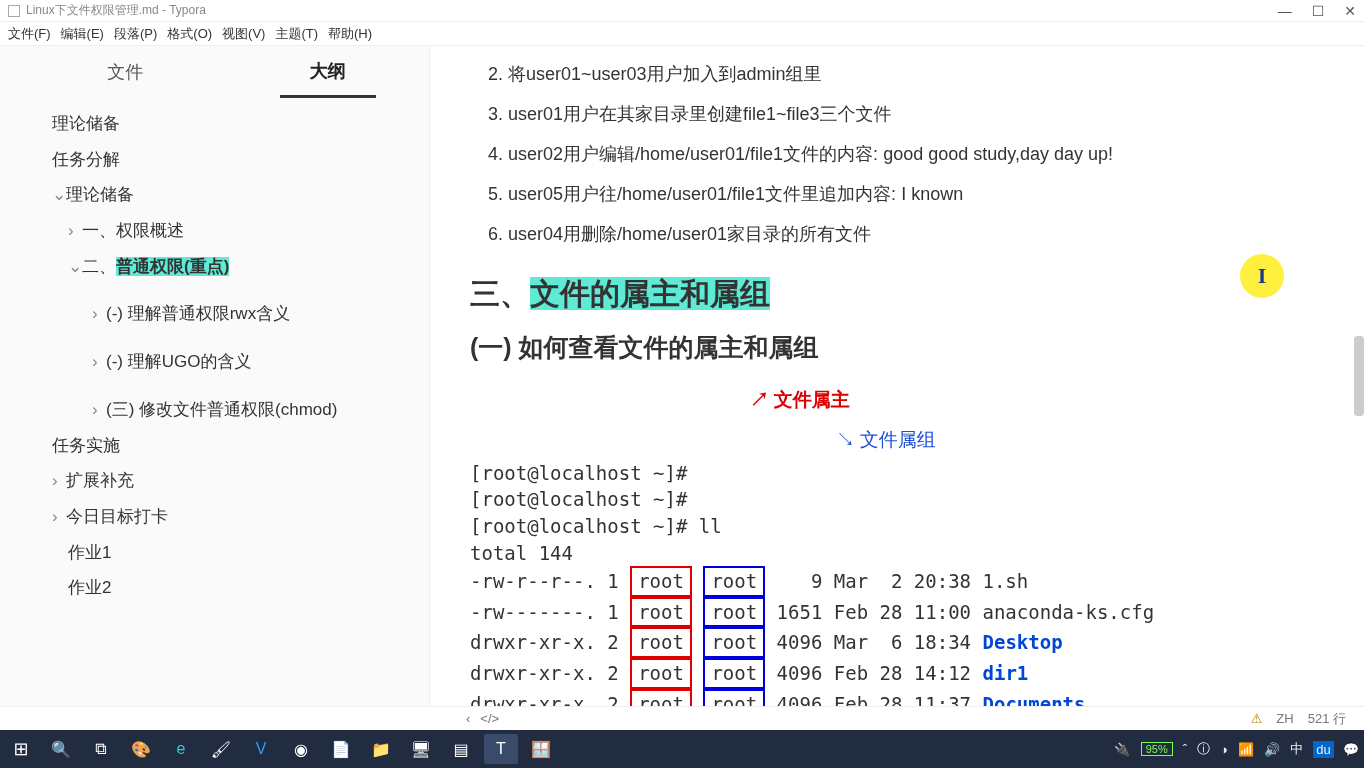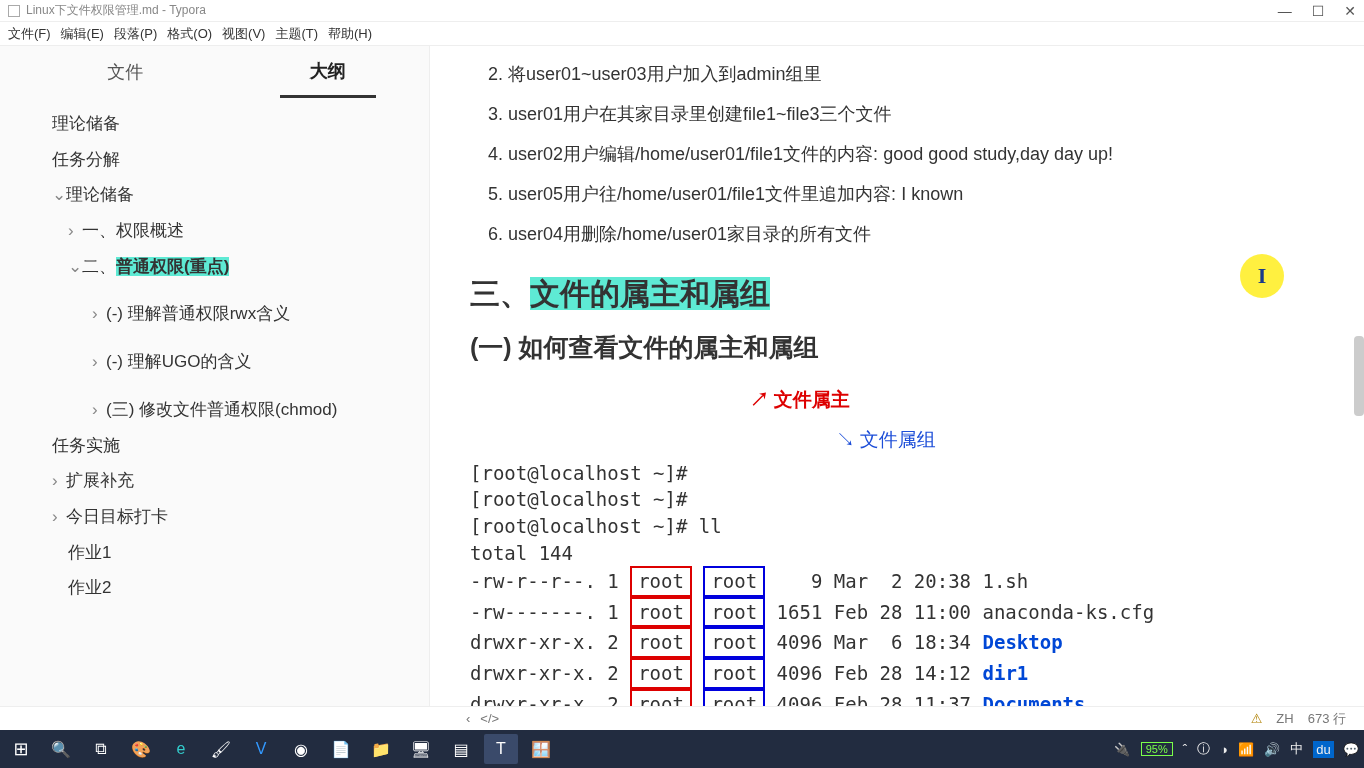--- a/index.html
+++ b/index.html
@@ -133,21 +133,21 @@
 </div>
 
 <div class="statusbar">
   <div class="statusbar-left">
     <span style="margin-left:448px">‹</span>
     <span>&lt;/&gt;</span>
   </div>
   <div class="statusbar-right">
     <span class="warn">⚠</span>
     <span>ZH</span>
-    <span>673 行</span>
+    <span>521 行</span>
   </div>
 </div>
 
 <div class="taskbar">
   <div class="tb-left">
     <div class="tb-item win">⊞</div>
     <div class="tb-item">🔍</div>
     <div class="tb-item">⧉</div>
     <div class="tb-item">🎨</div>
     <div class="tb-item" style="color:#3cc">e</div>

